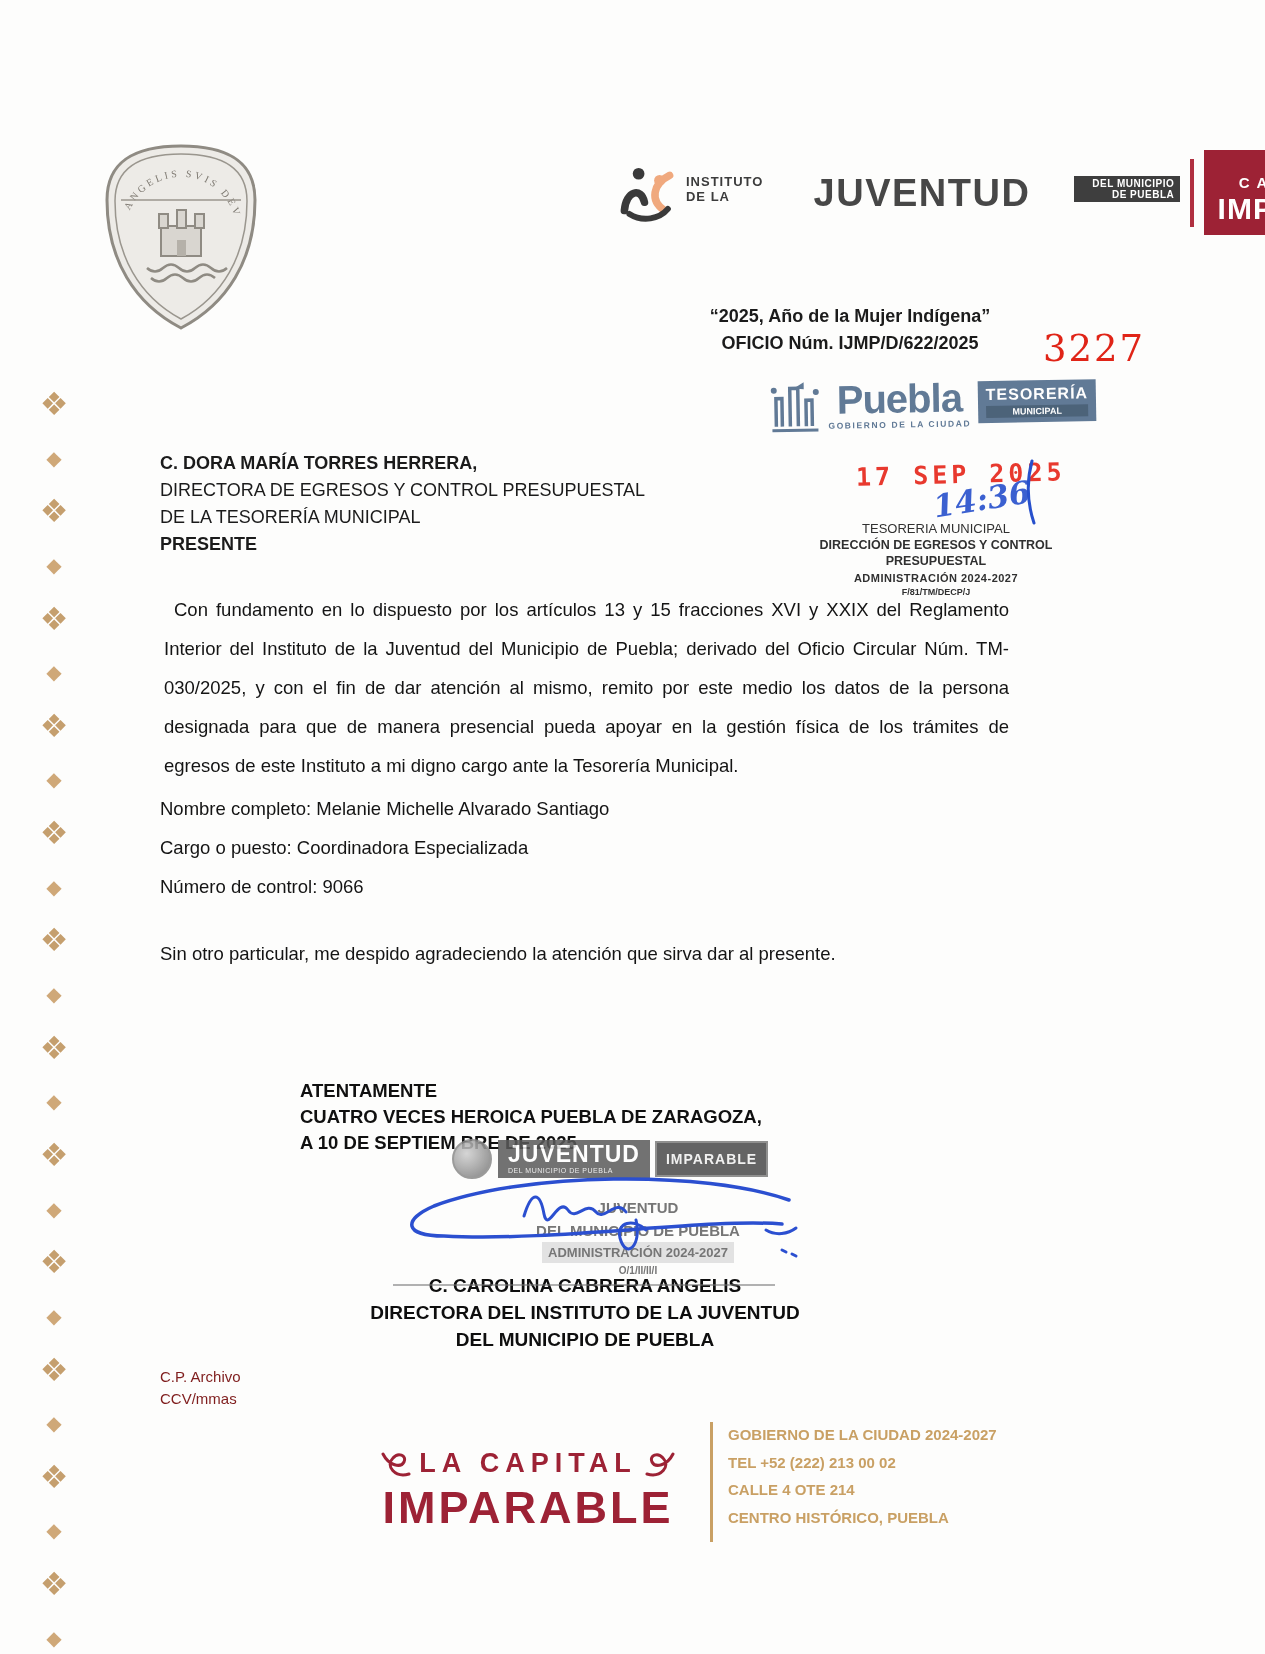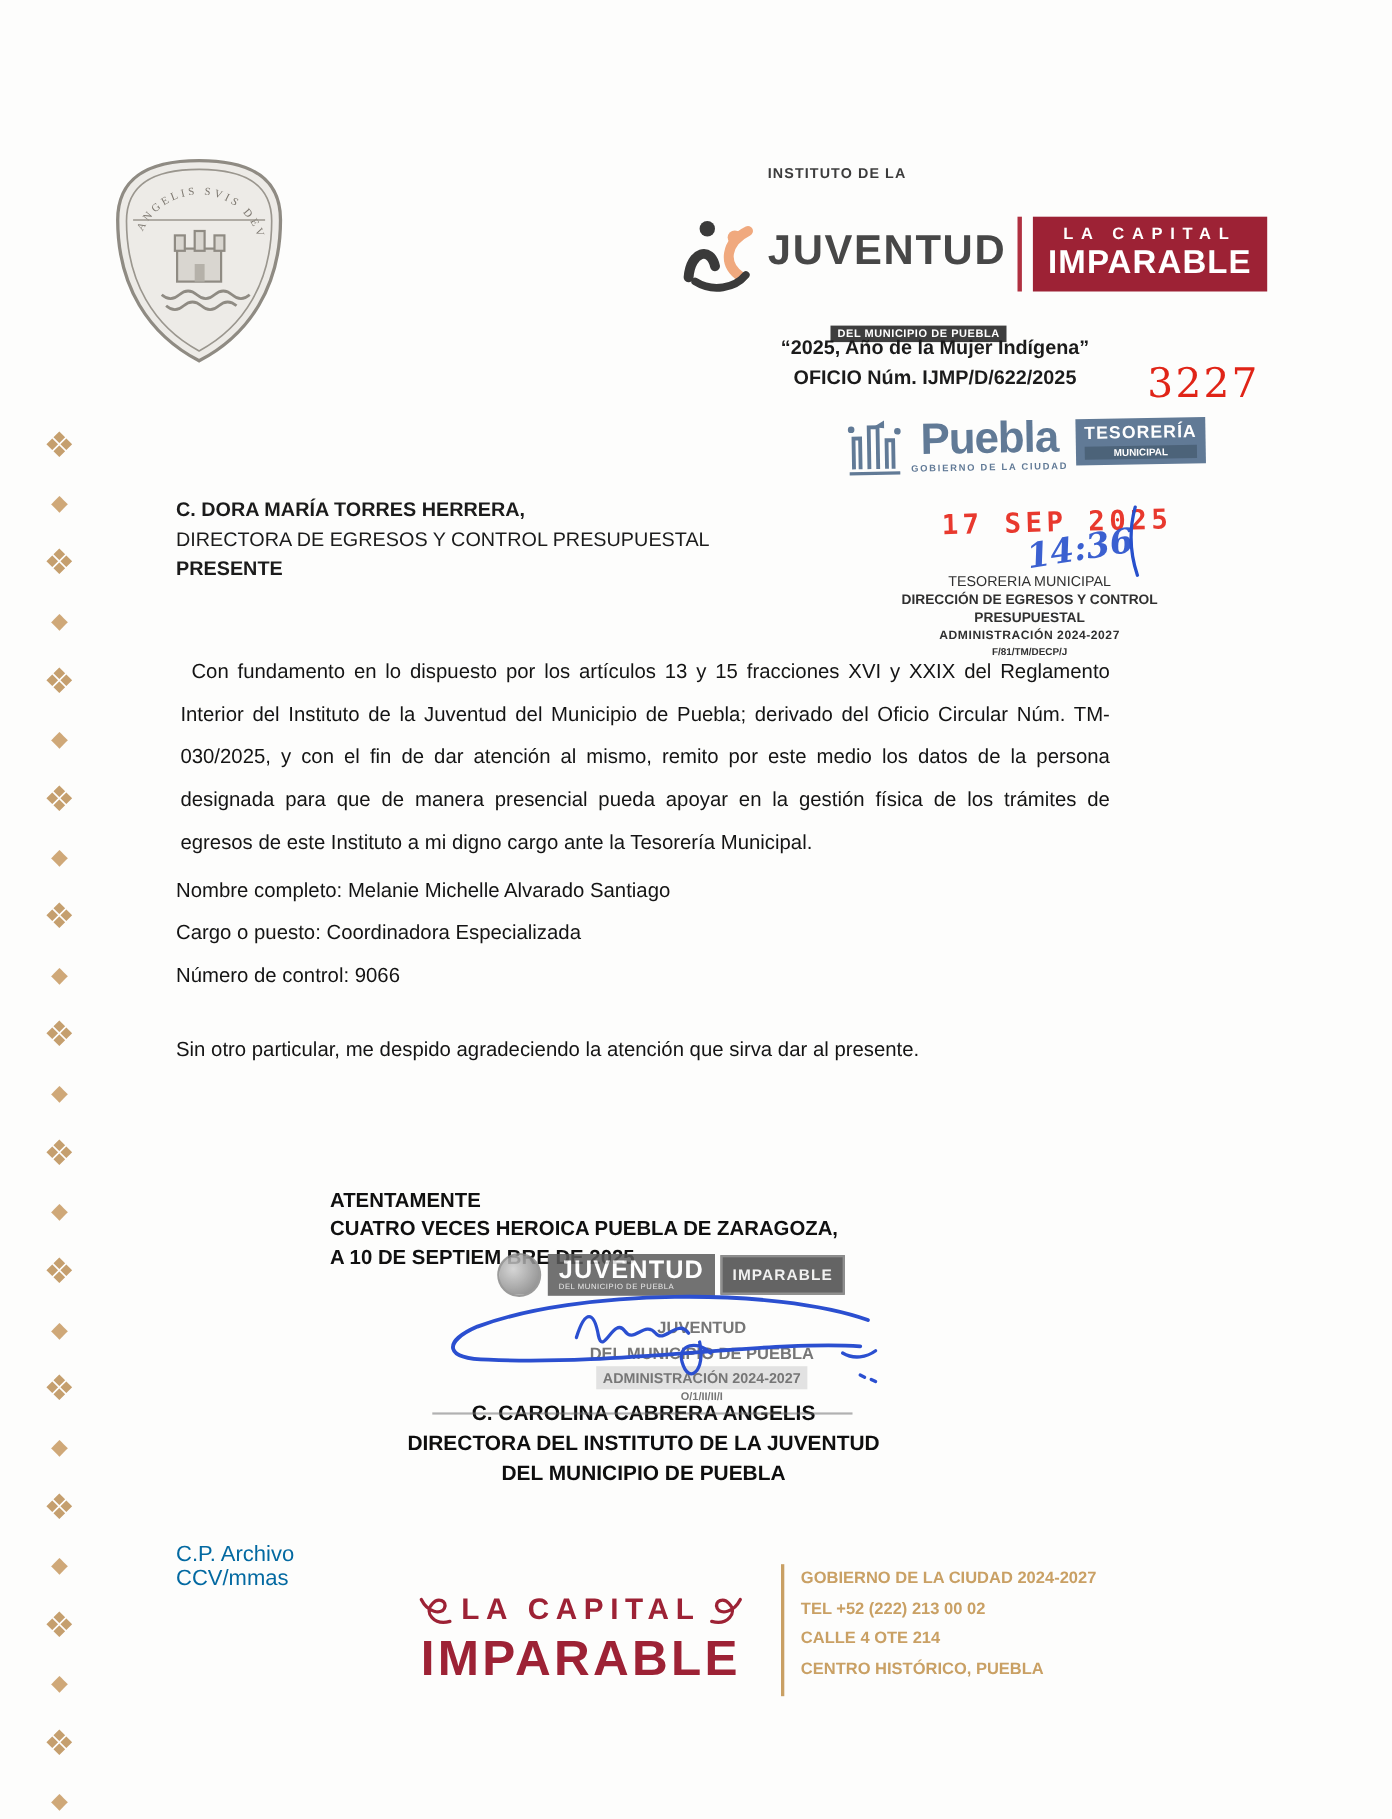--- a/index.html
+++ b/index.html
@@ -22,21 +22,21 @@
   }
   .ornament { color: #c59f6e; font-size: 32px; line-height: 1; }
   .ornament.alt { font-size: 20px; color: #cfa878; }
 
   
   .crest { position: absolute; left: 95px; top: 138px; width: 172px; height: 198px; }
 
   
   .logo-row { position: absolute; left: 616px; top: 150px; display: flex; align-items: center; }
   .inst-icon { width: 74px; height: 74px; margin-right: 8px; }
-  .inst-text { display: flex; flex-direction: column; gap: 44px; }
+  .inst-text { display: flex; flex-direction: row; gap: 44px; }
   .inst-small { font-size: 13px; font-weight: bold; color: #3c3c3c; letter-spacing: 1px; }
   .inst-big { font-size: 38px; font-weight: 800; color: #474747; letter-spacing: 1.5px; line-height: 1; }
   .inst-bar-wrap { text-align: right; margin-top: 2px; }
   .inst-bar { display: inline-block; background: #3e3e3e; color: #fff; font-size: 10px; font-weight: bold; padding: 2px 6px; letter-spacing: 0.5px; }
   .logo-divider { width: 4px; height: 68px; background: #b03040; margin: 0 10px; }
   .capital-badge { background: #9d2235; color: #fff; text-align: center; padding: 7px 14px 9px 14px; min-width: 180px; }
   .cap-line1 { font-size: 15px; letter-spacing: 7px; font-weight: bold; }
   .cap-line2 { font-size: 30px; font-weight: 800; letter-spacing: 1px; margin-top: 1px; }
 
   
@@ -94,21 +94,21 @@
   .ring-l4 { font-weight: bold; font-size: 10px; line-height: 16px; }
 
   
   .sig-ink { position: absolute; left: 374px; top: 1158px; width: 432px; height: 128px; z-index: 5; }
 
   
   .sig-name-block { position: absolute; left: 300px; top: 1272px; width: 570px; text-align: center; font-weight: bold; font-size: 19px; line-height: 27px; color: #0e0e0e; z-index: 4; }
   .strike-line { position: absolute; left: 393px; top: 1284px; width: 382px; height: 2px; background: rgba(115,115,115,0.55); z-index: 6; }
 
   
-  .archive { position: absolute; left: 160px; top: 1366px; font-size: 20px; line-height: 22px; color: #0369a1; margin-top: 36px; }
+  .archive { position: absolute; left: 160px; top: 1366px; font-size: 15px; line-height: 22px; color: #7f1d1d; }
 
   
   .brand-bottom { position: absolute; left: 356px; top: 1446px; width: 344px; text-align: center; color: #9d2235; }
   .brand-row { display: flex; align-items: center; justify-content: center; gap: 8px; }
   .flourish { width: 30px; height: 34px; }
   .flourish.flip { transform: scaleX(-1); }
   .brand-capital { font-size: 27px; font-weight: 800; letter-spacing: 6px; }
   .brand-imparable { font-size: 45px; font-weight: 800; letter-spacing: 3px; margin-top: 2px; }
 
   
@@ -220,20 +220,21 @@
     <div class="rcv-l1">TESORERIA MUNICIPAL</div>
     <div class="rcv-l2">DIRECCIÓN DE EGRESOS Y CONTROL</div>
     <div class="rcv-l3">PRESUPUESTAL</div>
     <div class="rcv-l4">ADMINISTRACIÓN 2024-2027</div>
     <div class="rcv-l5">F/81/TM/DECP/J</div>
   </div>
 
   <div class="addressee">
     <div class="addr-bold">C. DORA MARÍA TORRES HERRERA,</div>
     <div>DIRECTORA DE EGRESOS Y CONTROL PRESUPUESTAL</div>
+    <div>DE LA TESORERÍA MUNICIPAL</div>
     <div class="addr-bold">PRESENTE</div>
   </div>
 
   <div class="letter-body">
     <p>Con fundamento en lo dispuesto por los artículos 13 y 15 fracciones XVI y XXIX del Reglamento Interior del Instituto de la Juventud del Municipio de Puebla; derivado del Oficio Circular Núm. TM-030/2025, y con el fin de dar atención al mismo, remito por este medio los datos de la persona designada para que de manera presencial pueda apoyar en la gestión física de los trámites de egresos de este Instituto a mi digno cargo ante la Tesorería Municipal.</p>
     <div class="data-line">Nombre completo: Melanie Michelle Alvarado Santiago</div>
     <div class="data-line">Cargo o puesto: Coordinadora Especializada</div>
     <div class="data-line">Número de control: 9066</div>
     <div class="closing-line">Sin otro particular, me despido agradeciendo la atención que sirva dar al presente.</div>
   </div>

